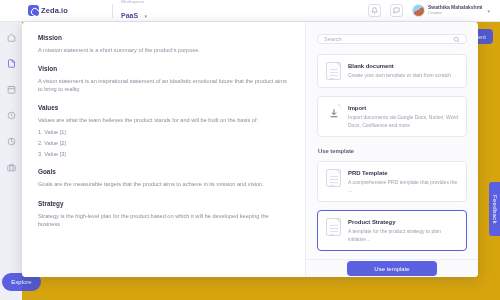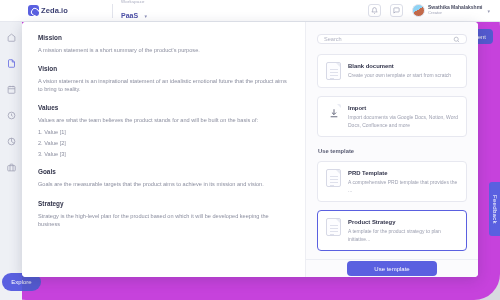--- a/index.html
+++ b/index.html
@@ -2,21 +2,21 @@
 <html><head>
 <meta charset="utf-8">
 <style>
   * { box-sizing: border-box; margin: 0; padding: 0; }
   html, body {
     width: 500px; height: 300px;
     overflow: hidden;
     font-family: "Liberation Sans", sans-serif;
     background: #eceef3;
   }
-  #app { position: relative; width: 500px; height: 300px; background: #d946ef; border-radius: 26px; }
+  #app { position: relative; width: 500px; height: 300px; background: #eab308; }
 
   
   .topbar {
     position: absolute; top: 0; left: 0; width: 500px; height: 22px;
     background: #ffffff; display: flex; align-items: center;
     border-bottom: 1px solid #e6e8ef; z-index: 2;
   }
   .brand { display: flex; align-items: center; gap: 2px; padding-left: 28px; width: 112px; }
   .brand-mark {
     width: 11px; height: 11px; border-radius: 3px; background: #5a60e0;

